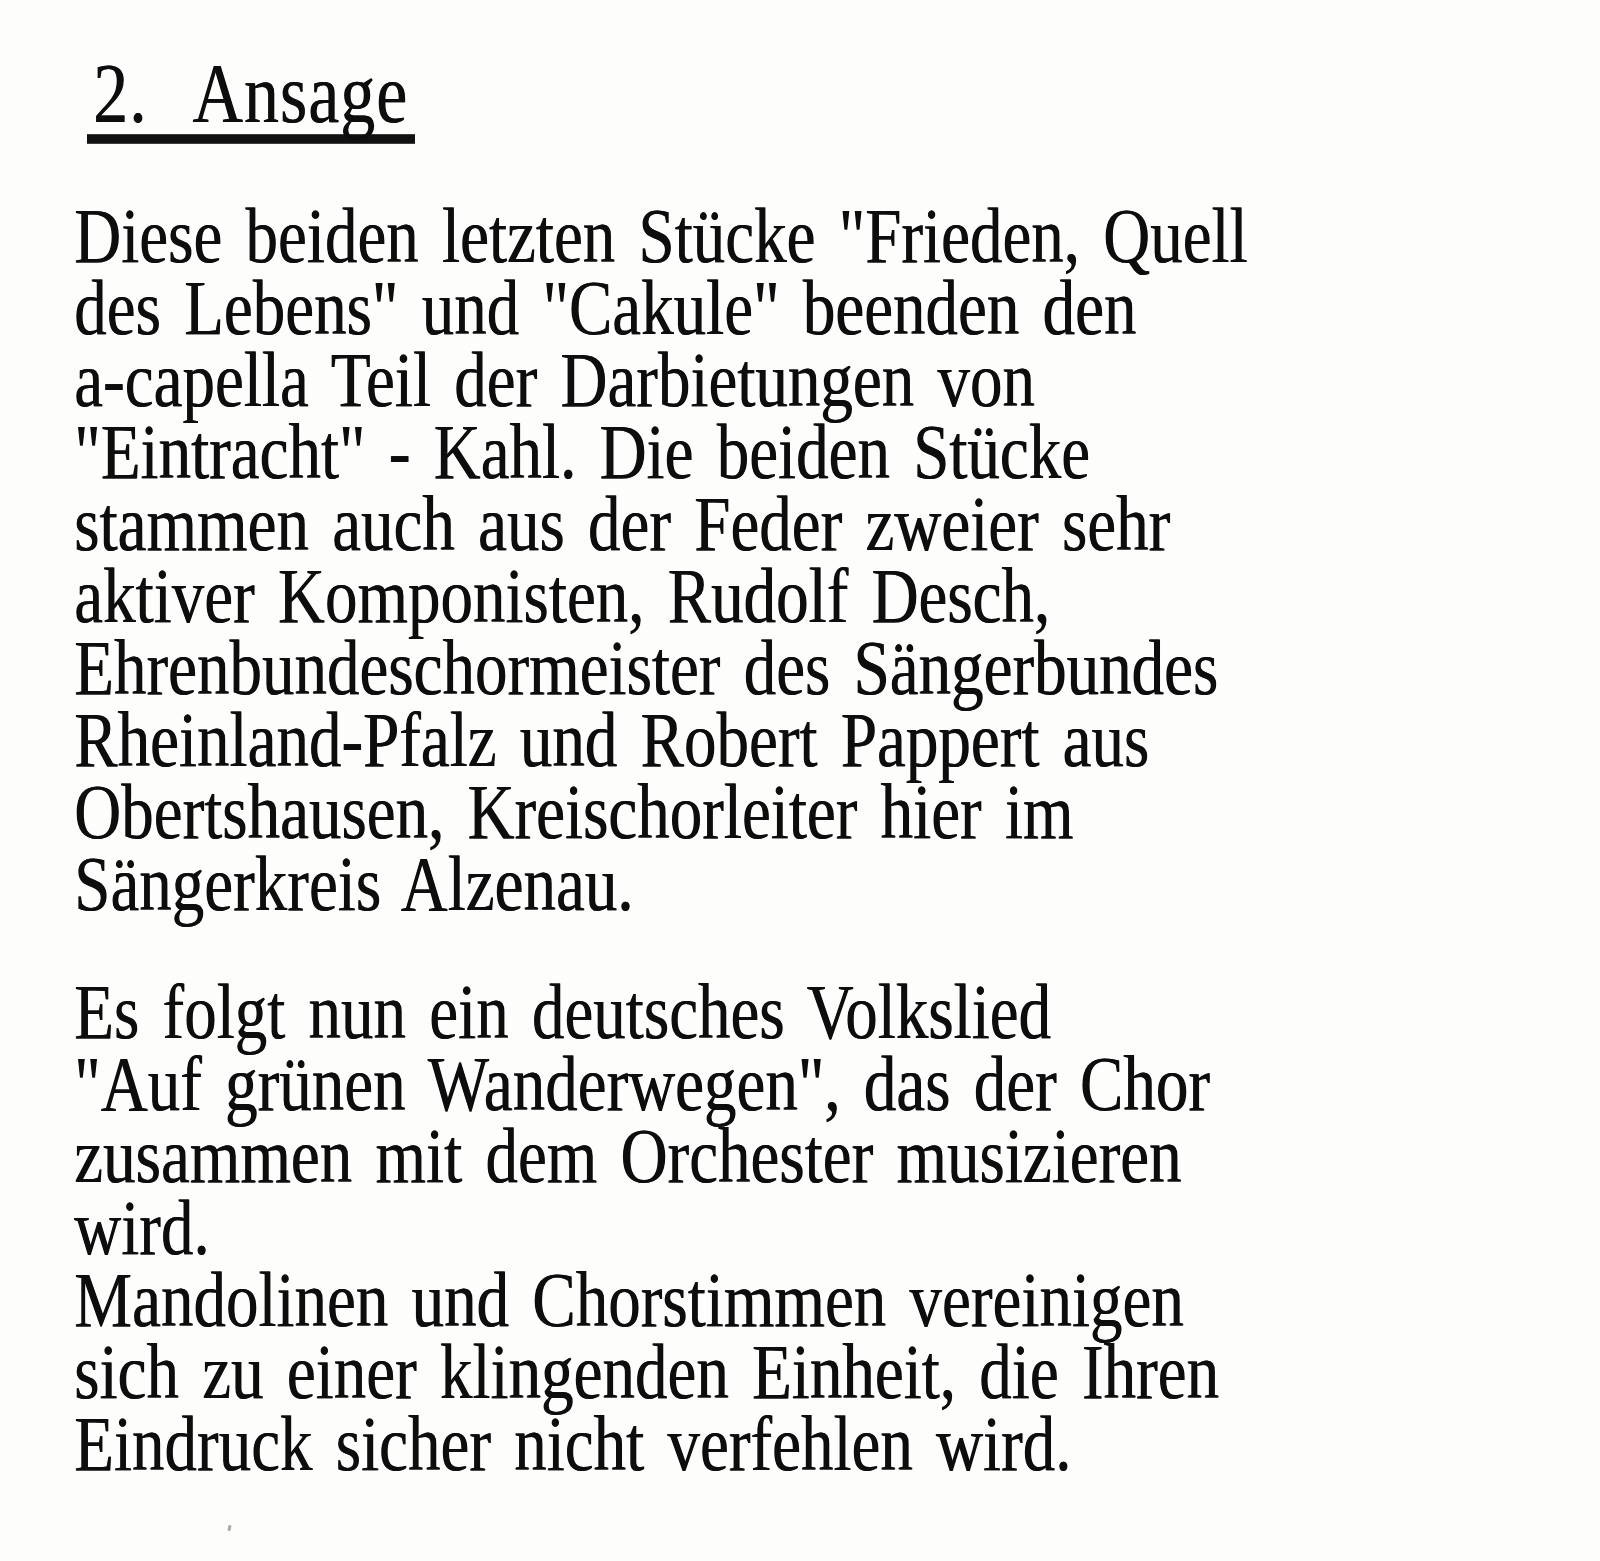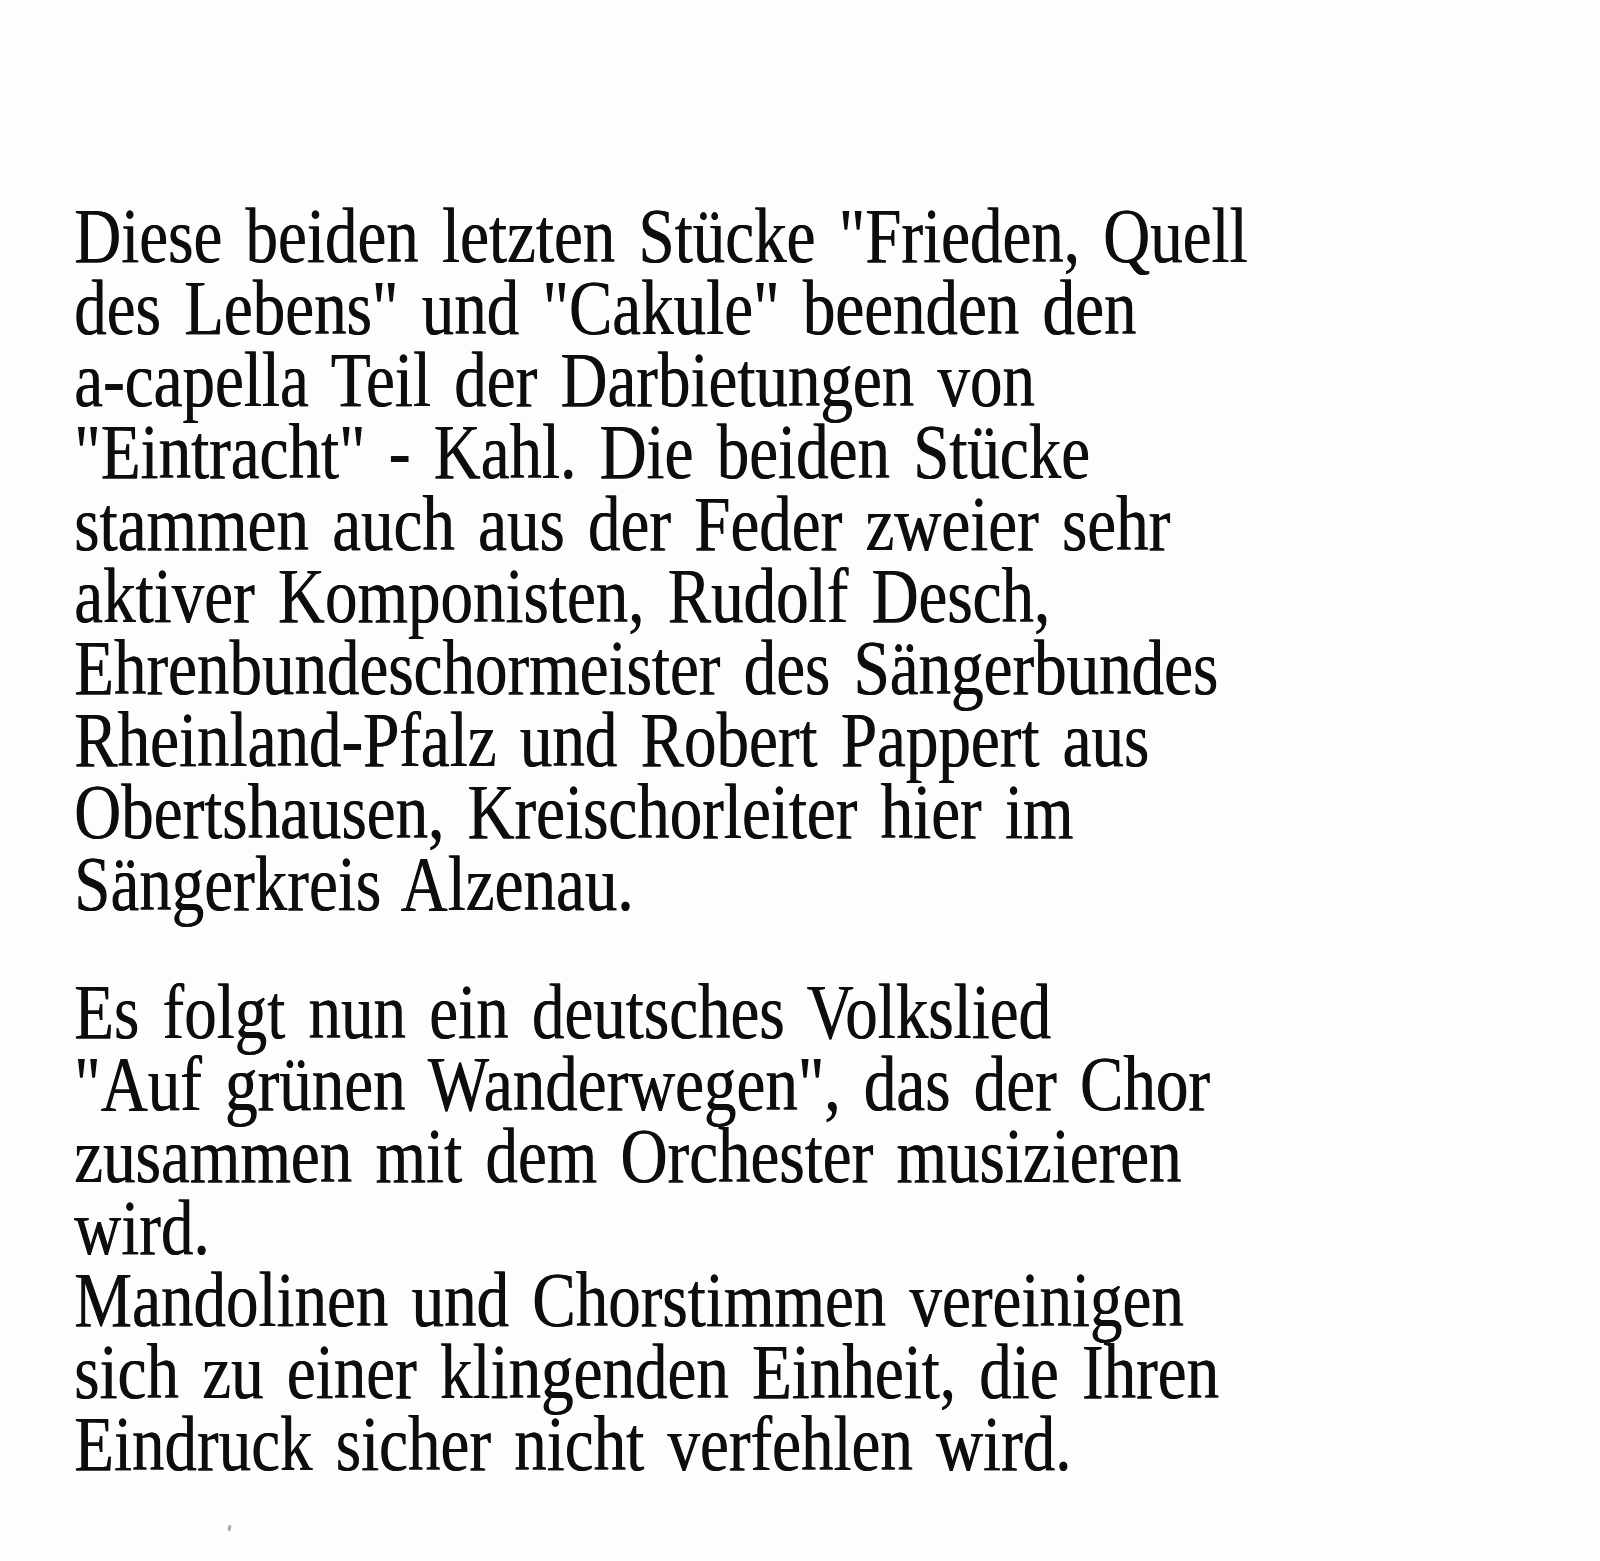--- a/index.html
+++ b/index.html
@@ -64,20 +64,23 @@
     background: #a9a9a6;
     transform: rotate(12deg);
     border-radius: 1px;
   }
 </style>
 </head>
 <body>
 
 <div class="page">
 
+  <div class="heading-wrap">
+    <span class="heading stretch">2. Ansage</span>
+  </div>
 
   <div class="para para-1 stretch">
     <div class="tline">Diese beiden letzten Stücke "Frieden, Quell</div>
     <div class="tline">des Lebens" und "Cakule" beenden den</div>
     <div class="tline">a-capella Teil der Darbietungen von</div>
     <div class="tline">"Eintracht" - Kahl. Die beiden Stücke</div>
     <div class="tline">stammen auch aus der Feder zweier sehr</div>
     <div class="tline">aktiver Komponisten, Rudolf Desch,</div>
     <div class="tline">Ehrenbundeschormeister des Sängerbundes</div>
     <div class="tline">Rheinland-Pfalz und Robert Pappert aus</div>

